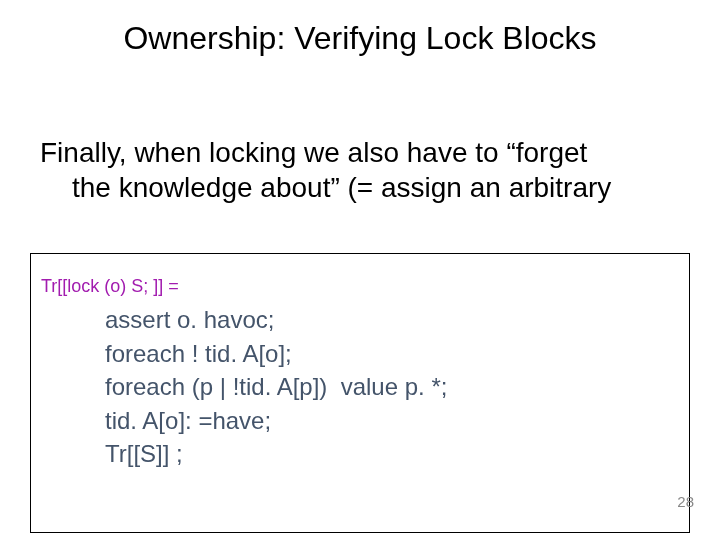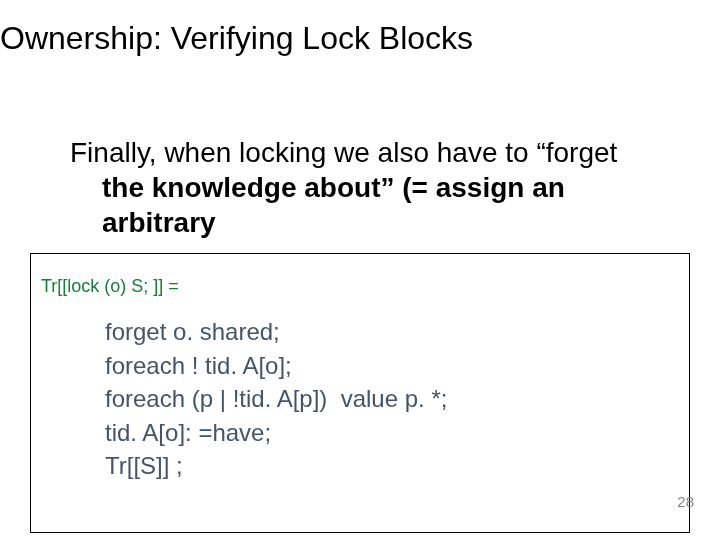--- a/index.html
+++ b/index.html
@@ -17,55 +17,53 @@
     width: 720px;
     height: 540px;
     position: relative;
     box-sizing: border-box;
   }
   .title {
     position: absolute;
     top: 20px;
     left: 0;
     right: 0;
-    text-align: left;
+    text-align: center;
     font-size: 32px;
     font-weight: 400;
     color: #000000;
   }
   .body-text {
     position: absolute;
     top: 135px;
     left: 40px;
     right: 40px;
     font-size: 28px;
     line-height: 1.25;
     color: #000000;
-    margin-left: 30px;
   }
   .body-text .indent {
     padding-left: 32px;
     display: block;
-    font-weight: bold;
   }
   .code-box {
     position: absolute;
     top: 253px;
     left: 30px;
     width: 660px;
     height: 280px;
     border: 1px solid #000000;
     box-sizing: border-box;
     padding: 22px 10px 10px 10px;
     background: #ffffff;
   }
   .code-header {
     font-size: 18px;
-    color: #15803d;
-    margin-bottom: 18px;
+    color: #a21caf;
+    margin-bottom: 6px;
   }
   .code-lines {
     padding-left: 64px;
     font-size: 24px;
     line-height: 1.4;
     color: #44546a;
   }
   .code-line {
     white-space: pre;
   }
@@ -85,21 +83,21 @@
   <div class="title">Ownership: Verifying Lock Blocks</div>
 
   <div class="body-text">
     <span>Finally, when locking we also have to “forget</span><br>
     <span class="indent">the knowledge about” (= assign an arbitrary</span>
   </div>
 
   <div class="code-box">
     <div class="code-header">Tr[[lock (o) S;  ]] =</div>
     <div class="code-lines">
-      <div class="code-line">forget o. shared;</div>
+      <div class="code-line">assert o. havoc;</div>
       <div class="code-line">foreach ! tid. A[o];</div>
       <div class="code-line">foreach (p | !tid. A[p])  value p. *;</div>
       <div class="code-line">tid. A[o]: =have;</div>
       <div class="code-line">Tr[[S]] ;</div>
     </div>
   </div>
 
   <div class="page-num">28</div>
 
 </div>

